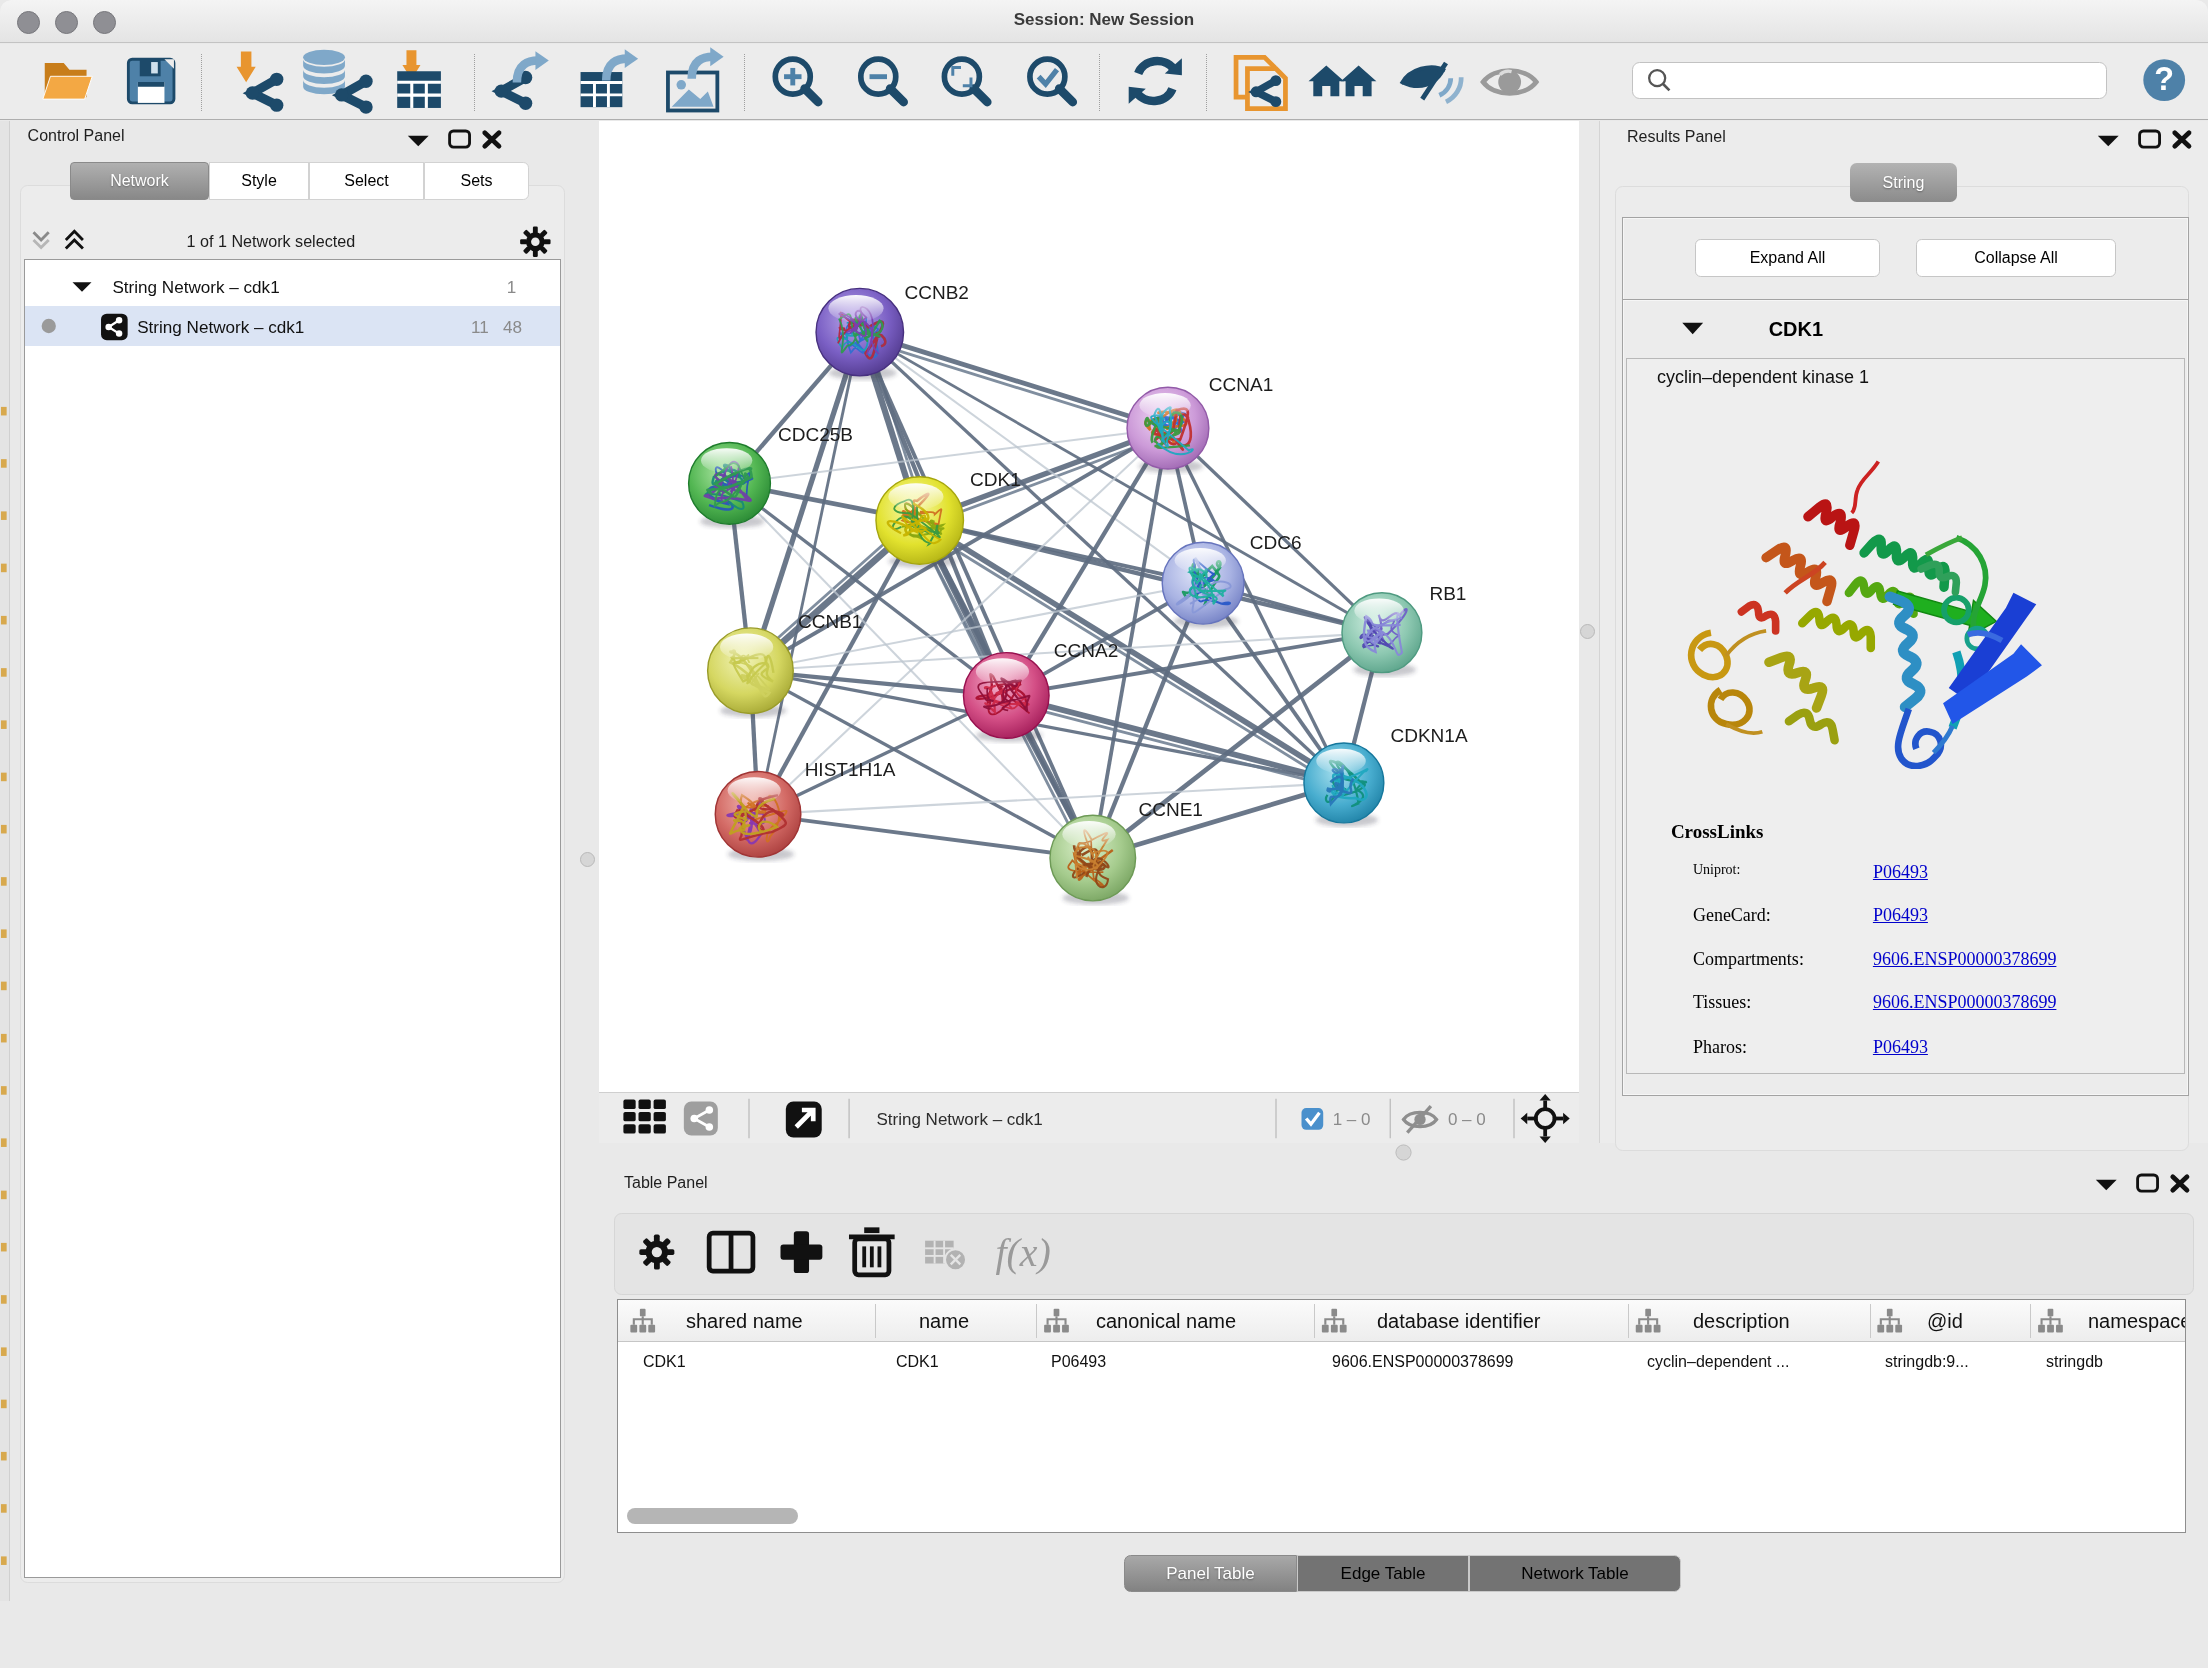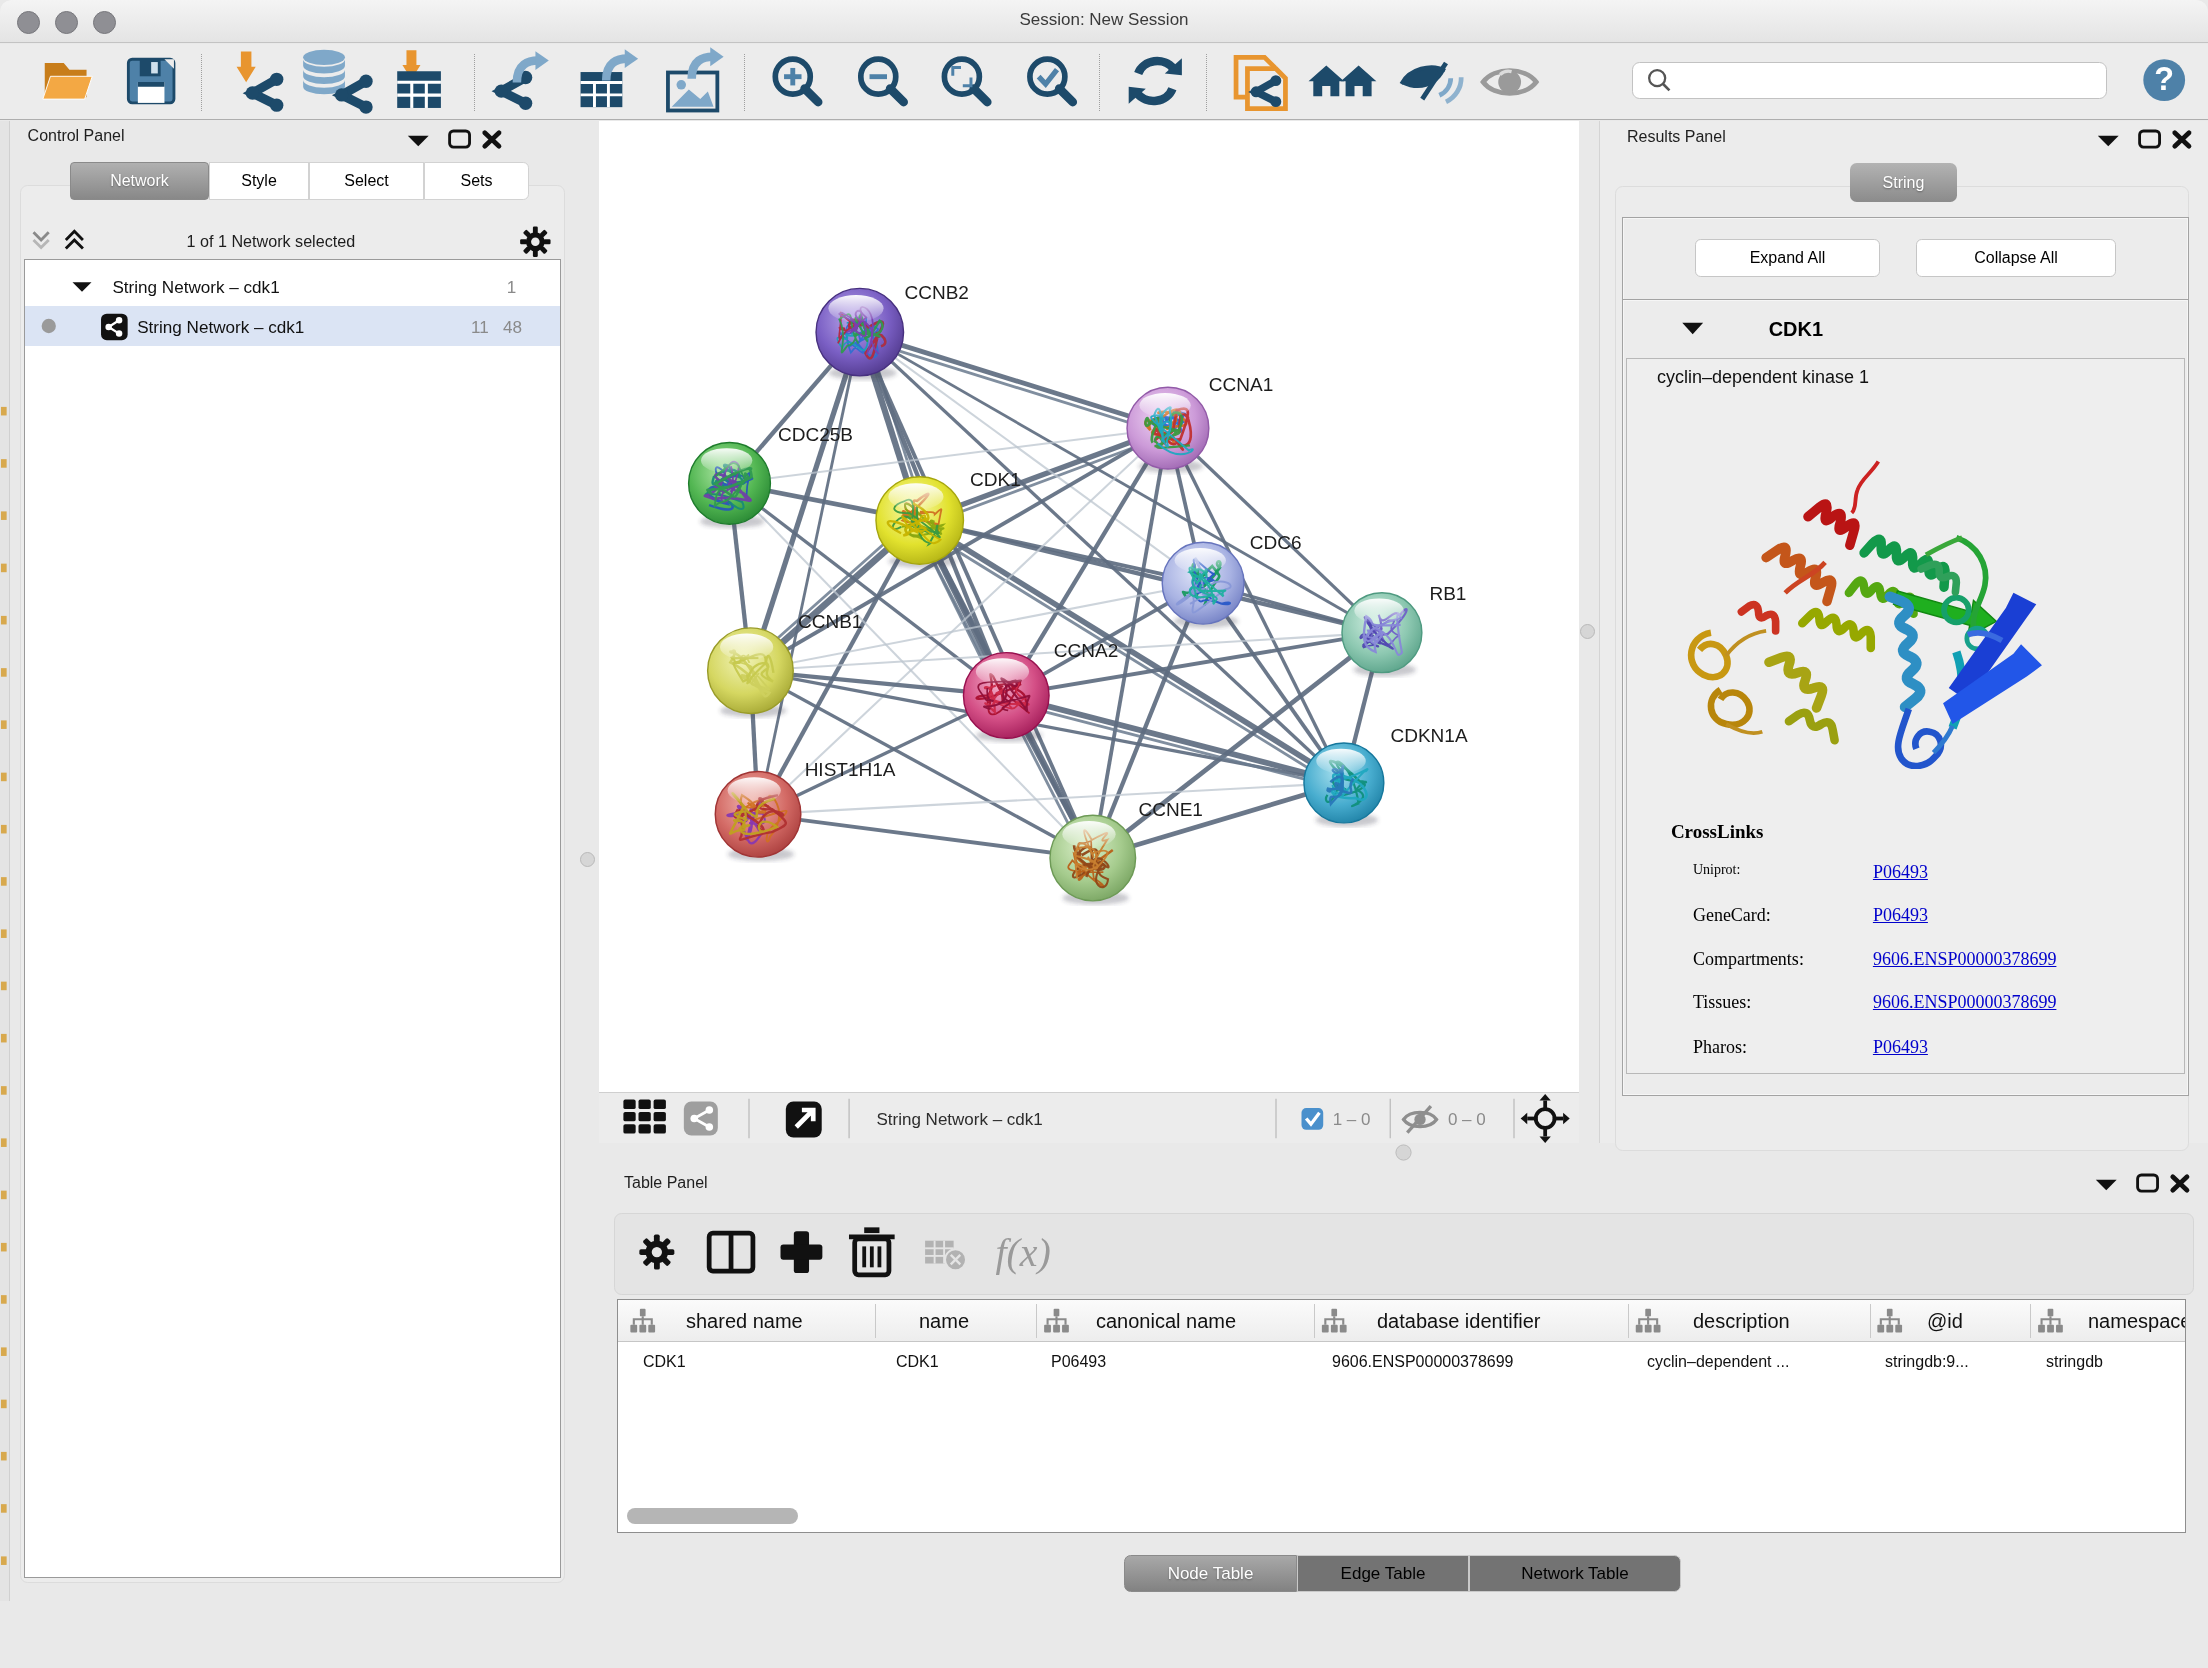--- a/index.html
+++ b/index.html
@@ -3,21 +3,21 @@
 <meta charset="utf-8">
 <style>
 * { margin:0; padding:0; box-sizing:border-box; }
 html,body { width:2208px; height:1668px; }
 body { font-family:"Liberation Sans", sans-serif; background:#e9e9e9; position:relative; overflow:hidden; }
 #win { position:absolute; left:0; top:0; width:2208px; height:1668px; background:#e9e9e9; border-radius:11.4px 11.4px 0 0; overflow:hidden; }
 
 #titlebar { position:absolute; left:0; top:0; width:2208px; height:43px;
   background:linear-gradient(#f4f4f4,#e4e4e4); border-bottom:1px solid #c3c3c3; border-radius:11.4px 11.4px 0 0; }
 .tl { position:absolute; top:10.5px; width:23px; height:23px; border-radius:50%; background:#8f8f94; border:1.4px solid #77777c; }
-#title { position:absolute; top:9.5px; left:0; width:100%; text-align:center; font-size:17px; font-weight:400; color:#3a3a3a; }
+#title { position:absolute; top:9.5px; left:0; width:100%; text-align:center; font-size:17px; font-weight:700; color:#3a3a3a; }
 
 #toolbar { position:absolute; left:0; top:44px; width:2208px; height:76px; background:#ececec; border-bottom:1px solid #aeaeae; }
 .tbsep { position:absolute; top:9.5px; height:57px; width:0; border-left:1.9px dotted #9f9f9f; }
 #searchbox { position:absolute; left:1632px; top:18px; width:475px; height:37px; background:#fff; border:1.4px solid #c2c2c2; border-radius:7.6px; }
 #leftstrip { position:absolute; left:0; top:121px; width:9.5px; height:1480px; background:#e4e4e4; border-right:1px solid #d0d0d0; }
 
 #cp-title { position:absolute; left:27.6px; top:127px; font-size:16px; color:#1e1e1e; }
 #cptabs { position:absolute; left:70px; top:162px; height:38px; z-index:5; }
 .cptab { position:absolute; top:0; height:38px; font-size:16px; text-align:center; line-height:36px; background:#fff; border:1px solid #d2d2d2; color:#000; }
 .cptab.sel { background:linear-gradient(#b0b0b0,#888888); color:#fff; border:1px solid #8a8a8a; border-radius:4px; text-shadow:0 1px 1.9px rgba(0,0,0,0.35); }
@@ -800,18 +800,18 @@
       <div class="td" style="left:25px;">CDK1</div>
       <div class="td" style="left:278px;">CDK1</div>
       <div class="td" style="left:433px;">P06493</div>
       <div class="td" style="left:714px;">9606.ENSP00000378699</div>
       <div class="td" style="left:1029px;">cyclin–dependent ...</div>
       <div class="td" style="left:1267px;">stringdb:9...</div>
       <div class="td" style="left:1428px;">stringdb</div>
       <div id="tp-hscroll"></div>
     </div>
   </div>
-  <div class="bottab" style="left:1124px; width:173px; background:linear-gradient(#a8a8a8,#828282); color:#fff; border-radius:6.7px 0 0 6.7px; text-shadow:0 1px 1.9px rgba(0,0,0,0.35); border-color:#8a8a8a;">Node Table</div>
+  <div class="bottab" style="left:1124px; width:173px; background:linear-gradient(#a8a8a8,#828282); color:#fff; border-radius:6.7px 0 0 6.7px; text-shadow:0 1px 1.9px rgba(0,0,0,0.35); border-color:#8a8a8a;">Panel Table</div>
   <div class="bottab" style="left:1297px; width:172px;">Edge Table</div>
   <div class="bottab" style="left:1469px; width:212px; border-radius:0 6.7px 6.7px 0;">Network Table</div>
 
 </div>
 
 
 </body></html>

